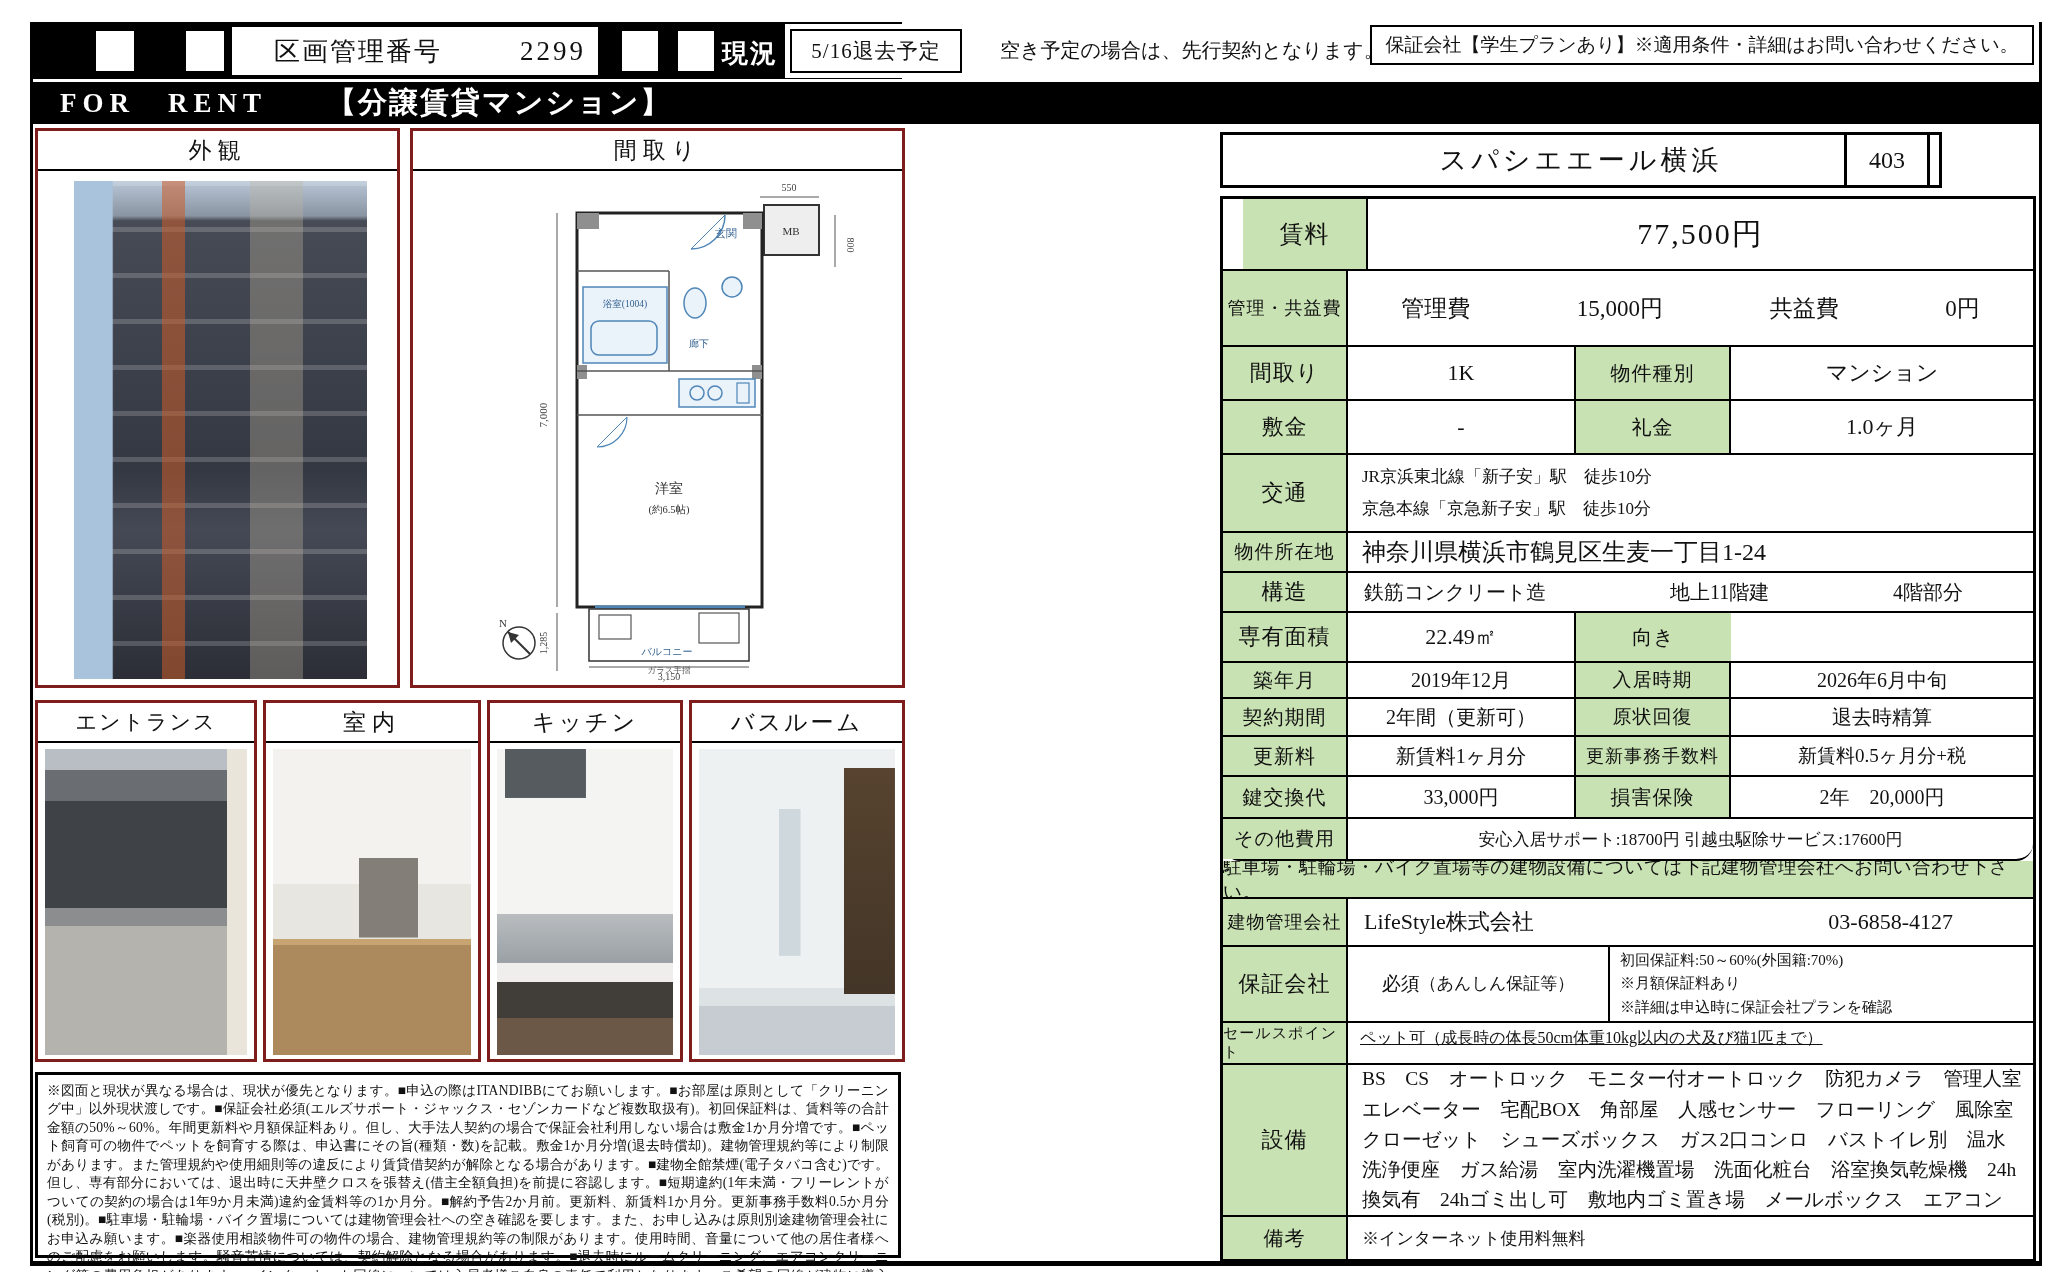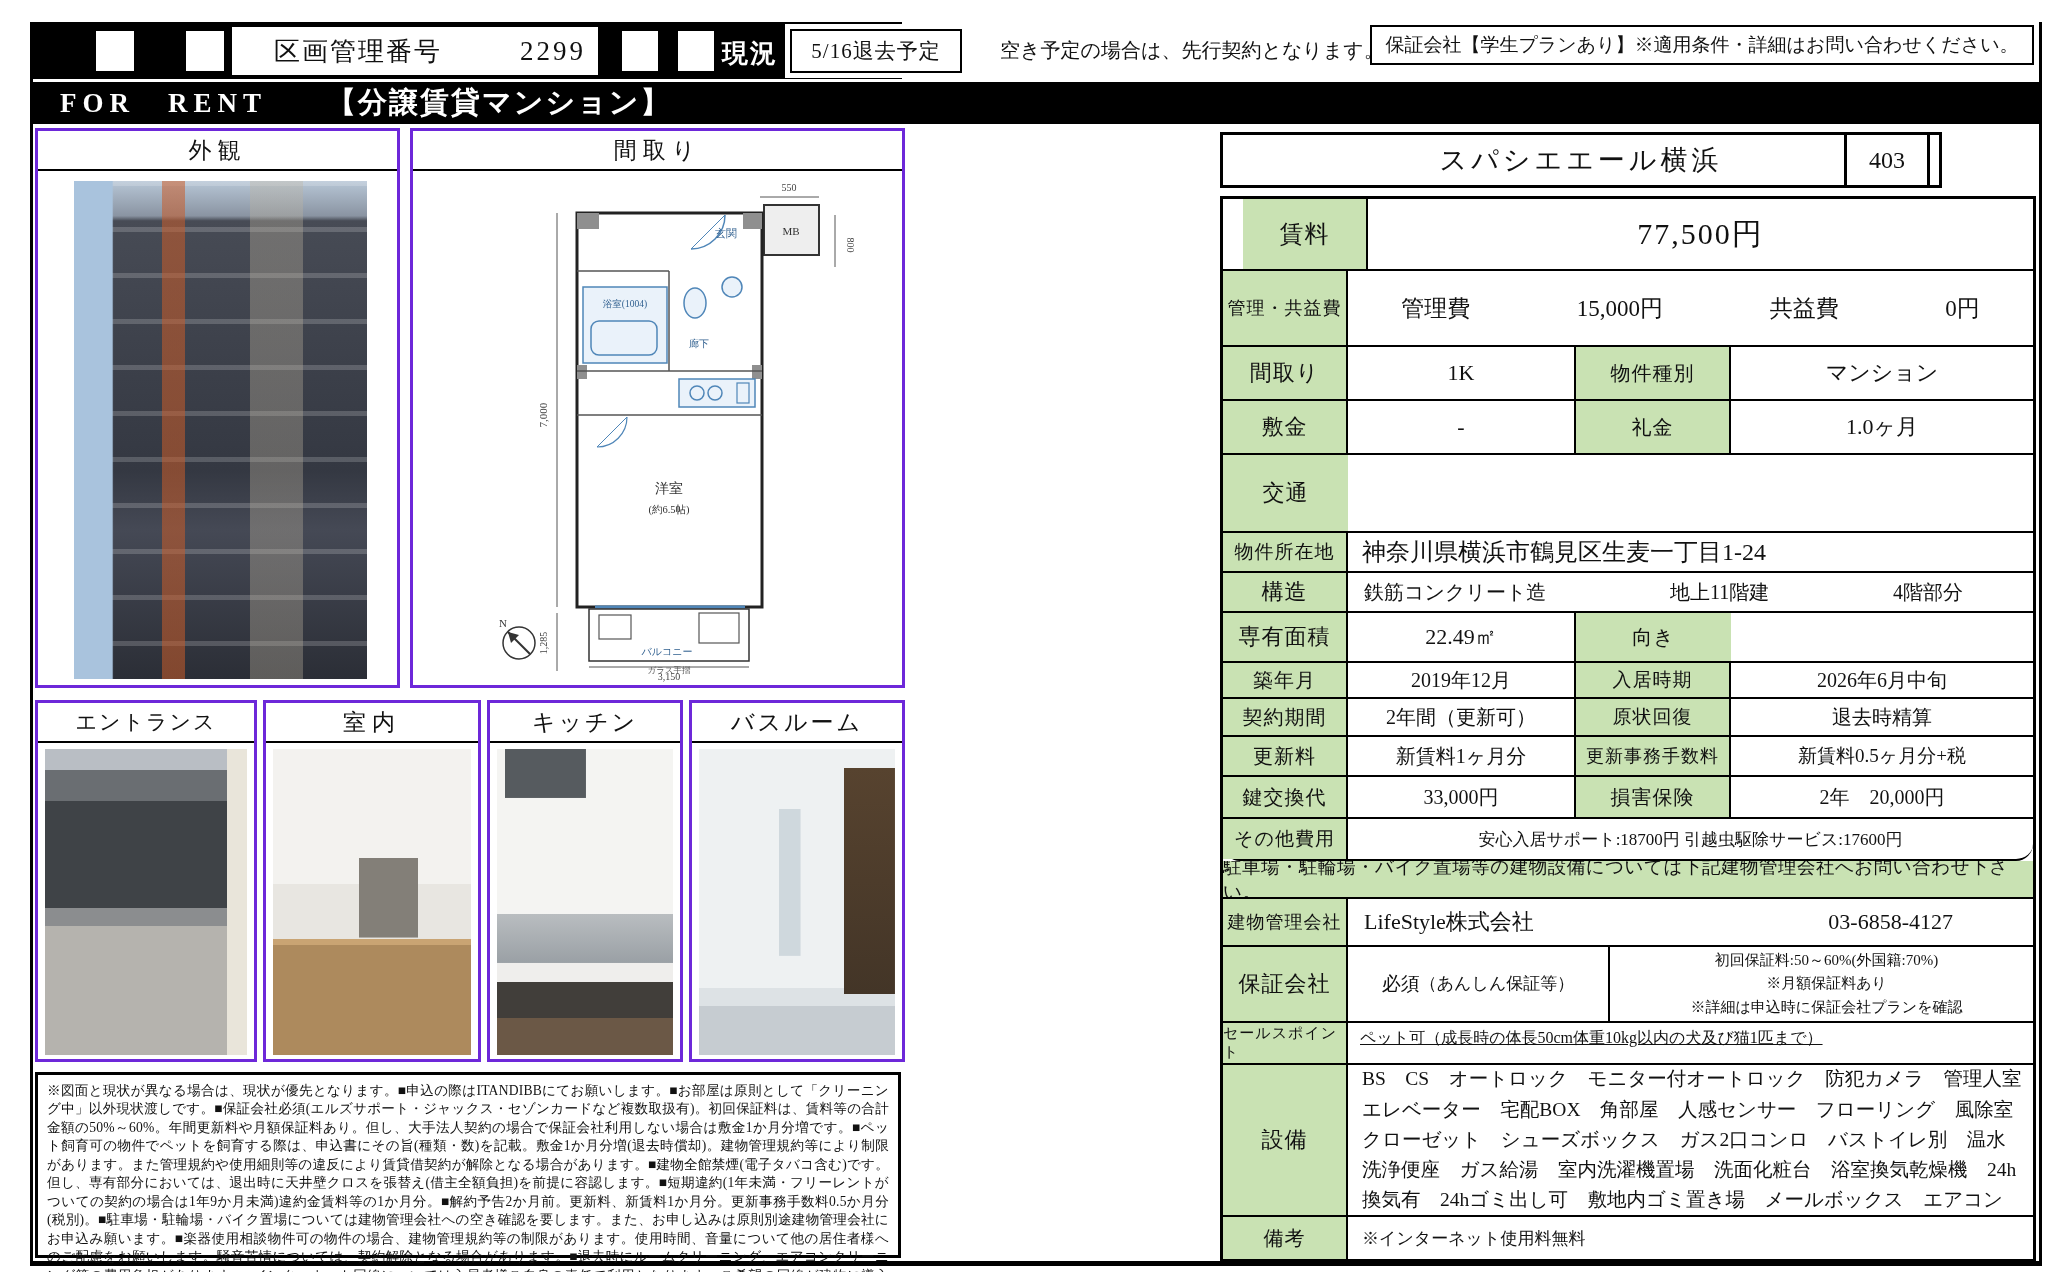--- a/index.html
+++ b/index.html
@@ -18,21 +18,21 @@
   .kukaku-box .num{font-size:27px;margin-left:78px;letter-spacing:3px;}
   .genkyo{color:#fff;font-size:26px;font-weight:bold;letter-spacing:2px;}
   .status-box{background:#fff;border:2px solid #000;box-shadow:0 0 0 5px #fff;display:flex;align-items:center;justify-content:center;font-size:21px;letter-spacing:1px;}
   .advnote{font-size:20px;display:flex;align-items:center;}
   .guar-box{border:2px solid #000;display:flex;align-items:center;justify-content:center;font-size:19px;background:#fff;}
   .forrent-bar{background:#000;color:#fff;display:flex;align-items:center;}
   .forrent-en{font-size:27px;letter-spacing:6px;margin-left:30px;font-weight:bold;}
   .forrent-cat{font-size:29px;font-weight:bold;margin-left:60px;letter-spacing:2px;}
 
   
-  .panel{border:3px solid #6d28d9;background:#fff;}
+  .panel{border:3px solid #7f1d1d;background:#fff;}
   .panel .phead{position:absolute;left:0;top:0;right:0;height:38px;border-bottom:2px solid #000;display:flex;align-items:center;justify-content:center;font-size:23px;letter-spacing:6px;}
   .photo{position:absolute;}
 
   
   .ph-exterior{background:
     linear-gradient(to right, #a9c3dd 0 13%, rgba(169,195,221,0) 13.5%),
     linear-gradient(to right, rgba(0,0,0,0) 0 60%, rgba(190,180,160,.35) 60% 78%, rgba(0,0,0,0) 78%),
     linear-gradient(to right, rgba(0,0,0,0) 0 30%, rgba(201,92,41,.55) 30% 38%, rgba(0,0,0,0) 38%),
     repeating-linear-gradient(to bottom, rgba(255,255,255,.18) 0 5px, rgba(0,0,0,0) 5px 46px),
     linear-gradient(to bottom, #b7c6d6 0%, #8a94a2 7%, #474b55 8%, #343842 58%, #454955 70%, #2b2e36 100%);}
@@ -73,21 +73,21 @@
   .fs18{font-size:18px;}
   .fs17{font-size:17px;}
   .fs16{font-size:16px;}
   .fs15{font-size:15px;}
   .left{justify-content:flex-start;}
   .feecell{display:flex;align-items:center;justify-content:space-around;font-size:23px;}
   .access{flex-direction:column;align-items:flex-start;justify-content:center;padding-left:14px;font-size:17px;line-height:1.9;}
   .structcell{display:flex;align-items:center;justify-content:space-between;padding:0 70px 0 16px;font-size:20px;}
   .mgmtcell{display:flex;align-items:center;justify-content:space-between;padding:0 80px 0 16px;font-size:22px;}
   .guarcenter{font-size:19px;line-height:1.5;}
-  .guarnotes{flex-direction:column;align-items:center;justify-content:center;padding-left:10px;font-size:15px;line-height:1.55;}
+  .guarnotes{flex-direction:column;align-items:flex-start;justify-content:center;padding-left:10px;font-size:15px;line-height:1.55;}
   .equip{font-size:19.5px;line-height:1.55;padding:6px 10px 6px 14px;text-align:left;display:flex;align-items:center;}
   .parknote{background:#c9e2b3;display:flex;align-items:center;justify-content:center;font-size:18.5px;letter-spacing:.5px;}
 
   
   #disclaimer{left:35px;top:1072px;width:866px;height:186px;border:3px solid #000;padding:7px 9px;font-size:13.6px;line-height:1.36;text-align:justify;letter-spacing:.2px;}
 
   svg text{font-family:"Liberation Serif","DejaVu Serif",serif;}
 </style>
 </head>
 <body>
@@ -210,20 +210,24 @@
       <div class="cell grow fs22">マンション</div>
     </div>
     <div class="prow" style="height:54px;">
       <div class="cell glabel w125 fs22">敷金</div>
       <div class="cell w228 fs22">-</div>
       <div class="cell glabel w155 fs20">礼金</div>
       <div class="cell grow fs22">1.0ヶ月</div>
     </div>
     <div class="prow" style="height:78px;">
       <div class="cell glabel w125 fs22">交通</div>
+      <div class="cell grow access">
+        <span>JR京浜東北線「新子安」駅　徒歩10分</span>
+        <span>京急本線「京急新子安」駅　徒歩10分</span>
+      </div>
     </div>
     <div class="prow" style="height:40px;">
       <div class="cell glabel w125 fs19">物件所在地</div>
       <div class="cell grow left fs24" style="padding-left:14px;">神奈川県横浜市鶴見区生麦一丁目1-24</div>
     </div>
     <div class="prow" style="height:40px;">
       <div class="cell glabel w125 fs22">構造</div>
       <div class="cell grow structcell">
         <span>鉄筋コンクリート造</span>
         <span>地上11階建</span>

